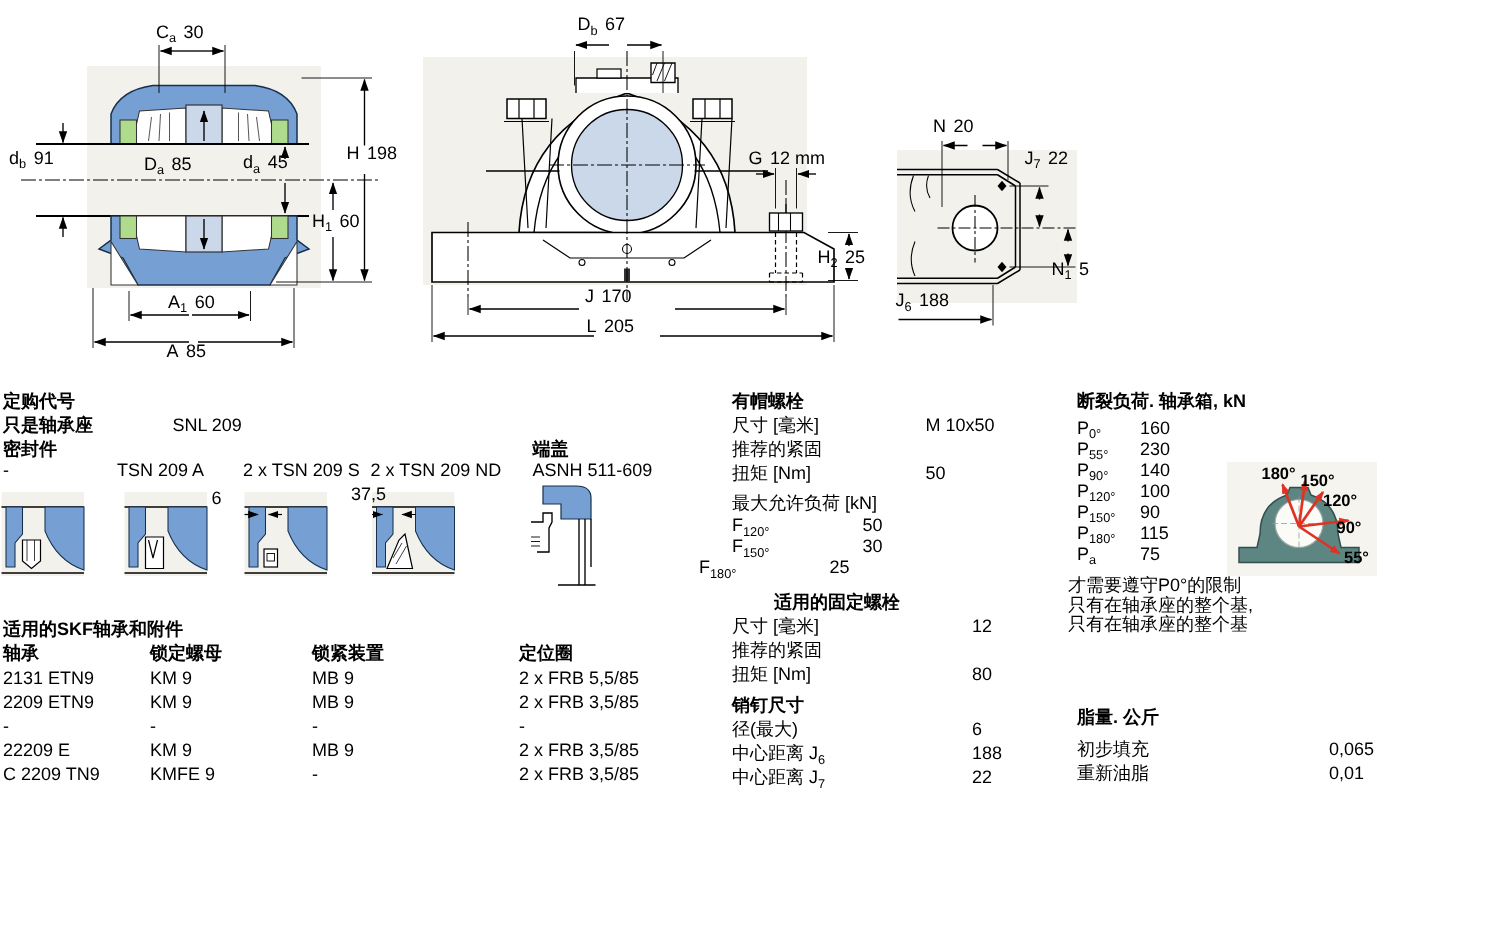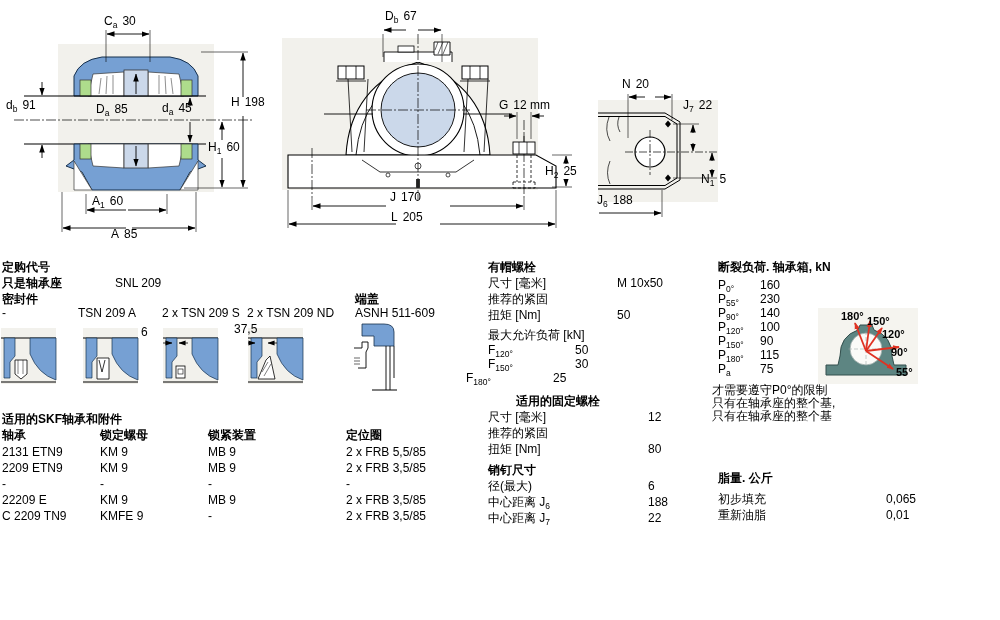--- a/index.html
+++ b/index.html
@@ -63,21 +63,21 @@
       <line x1="118" y1="224" x2="55" y2="224" stroke-width="0.9" marker-end="url(#a1)"></line>
       <line x1="124" y1="224" x2="187" y2="224" stroke-width="0.9" marker-end="url(#a1)"></line>
     </g>
   </svg>
   <div class="dim" style="left:104px;top:15px"><span>C</span><span class="sub">a</span><span class="dv">30</span></div>
   <div class="dim" style="left:231px;top:96px"><span>H</span><span class="sub"></span><span class="dv">198</span></div>
   <div class="dim" style="left:6px;top:99px"><span>d</span><span class="sub">b</span><span class="dv">91</span></div>
   <div class="dim" style="left:96px;top:103px"><span>D</span><span class="sub">a</span><span class="dv">85</span></div>
   <div class="dim" style="left:162px;top:102px"><span>d</span><span class="sub">a</span><span class="dv">45</span></div>
   <div class="dim" style="left:208px;top:141px"><span>H</span><span class="sub">1</span><span class="dv">60</span></div>
-  <div class="dim" style="left:92px;top:195px"><span>A</span><span class="sub">1</span><span class="dv">60</span></div>
+  <div class="dim" style="left:112px;top:195px"><span>A</span><span class="sub">1</span><span class="dv">60</span></div>
   <div class="dim" style="left:111px;top:228px"><span>A</span><span class="sub"></span><span class="dv">85</span></div>
 
   <svg style="left:266px;top:2px" width="330" height="230" viewBox="0 0 330 230">
     <defs>
       <marker id="a2" viewBox="0 0 8 8" refX="7.5" refY="4" markerWidth="8" markerHeight="8" orient="auto" markerUnits="userSpaceOnUse">
           <path d="M0,1.2 L8,4 L0,6.8 Z" fill="#000"></path>
         </marker>
     </defs>
     <rect x="16" y="36" width="256" height="152" fill="#F2F1EC"></rect>
     <path d="M80,153 Q84,84 152,60 Q220,84 224,153 Z" fill="#fff" stroke="#000" stroke-width="1.1"></path>

